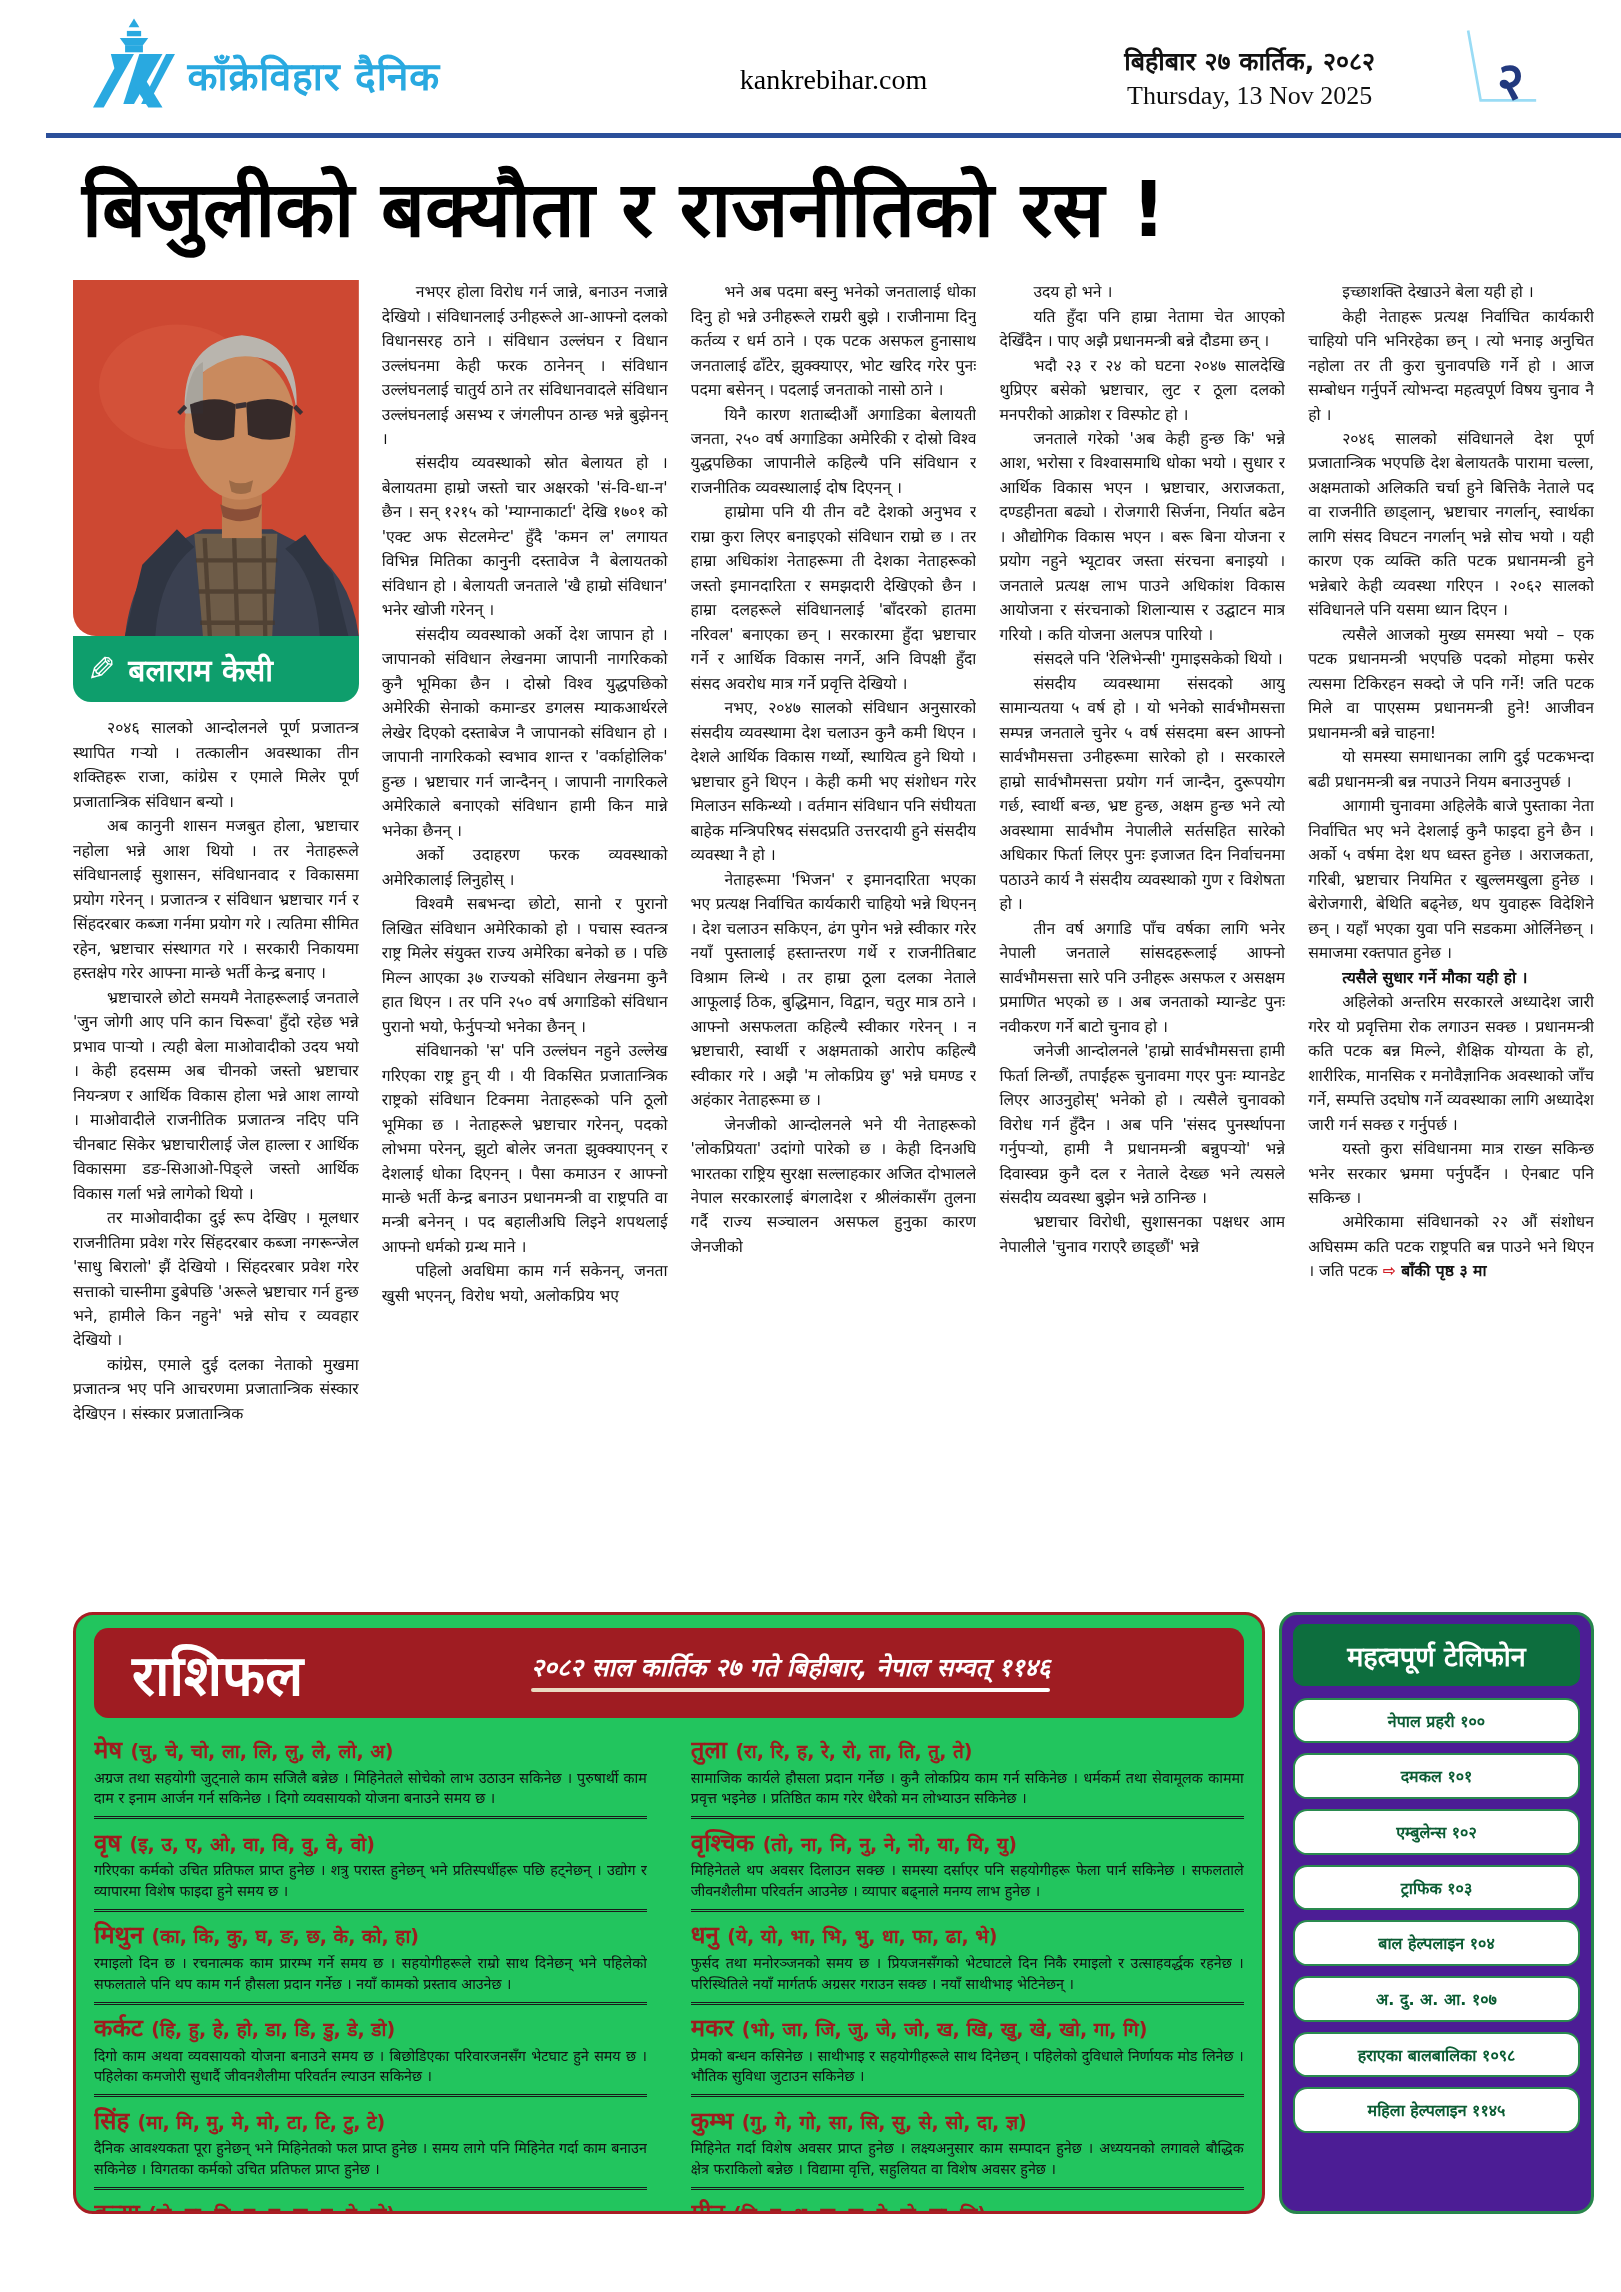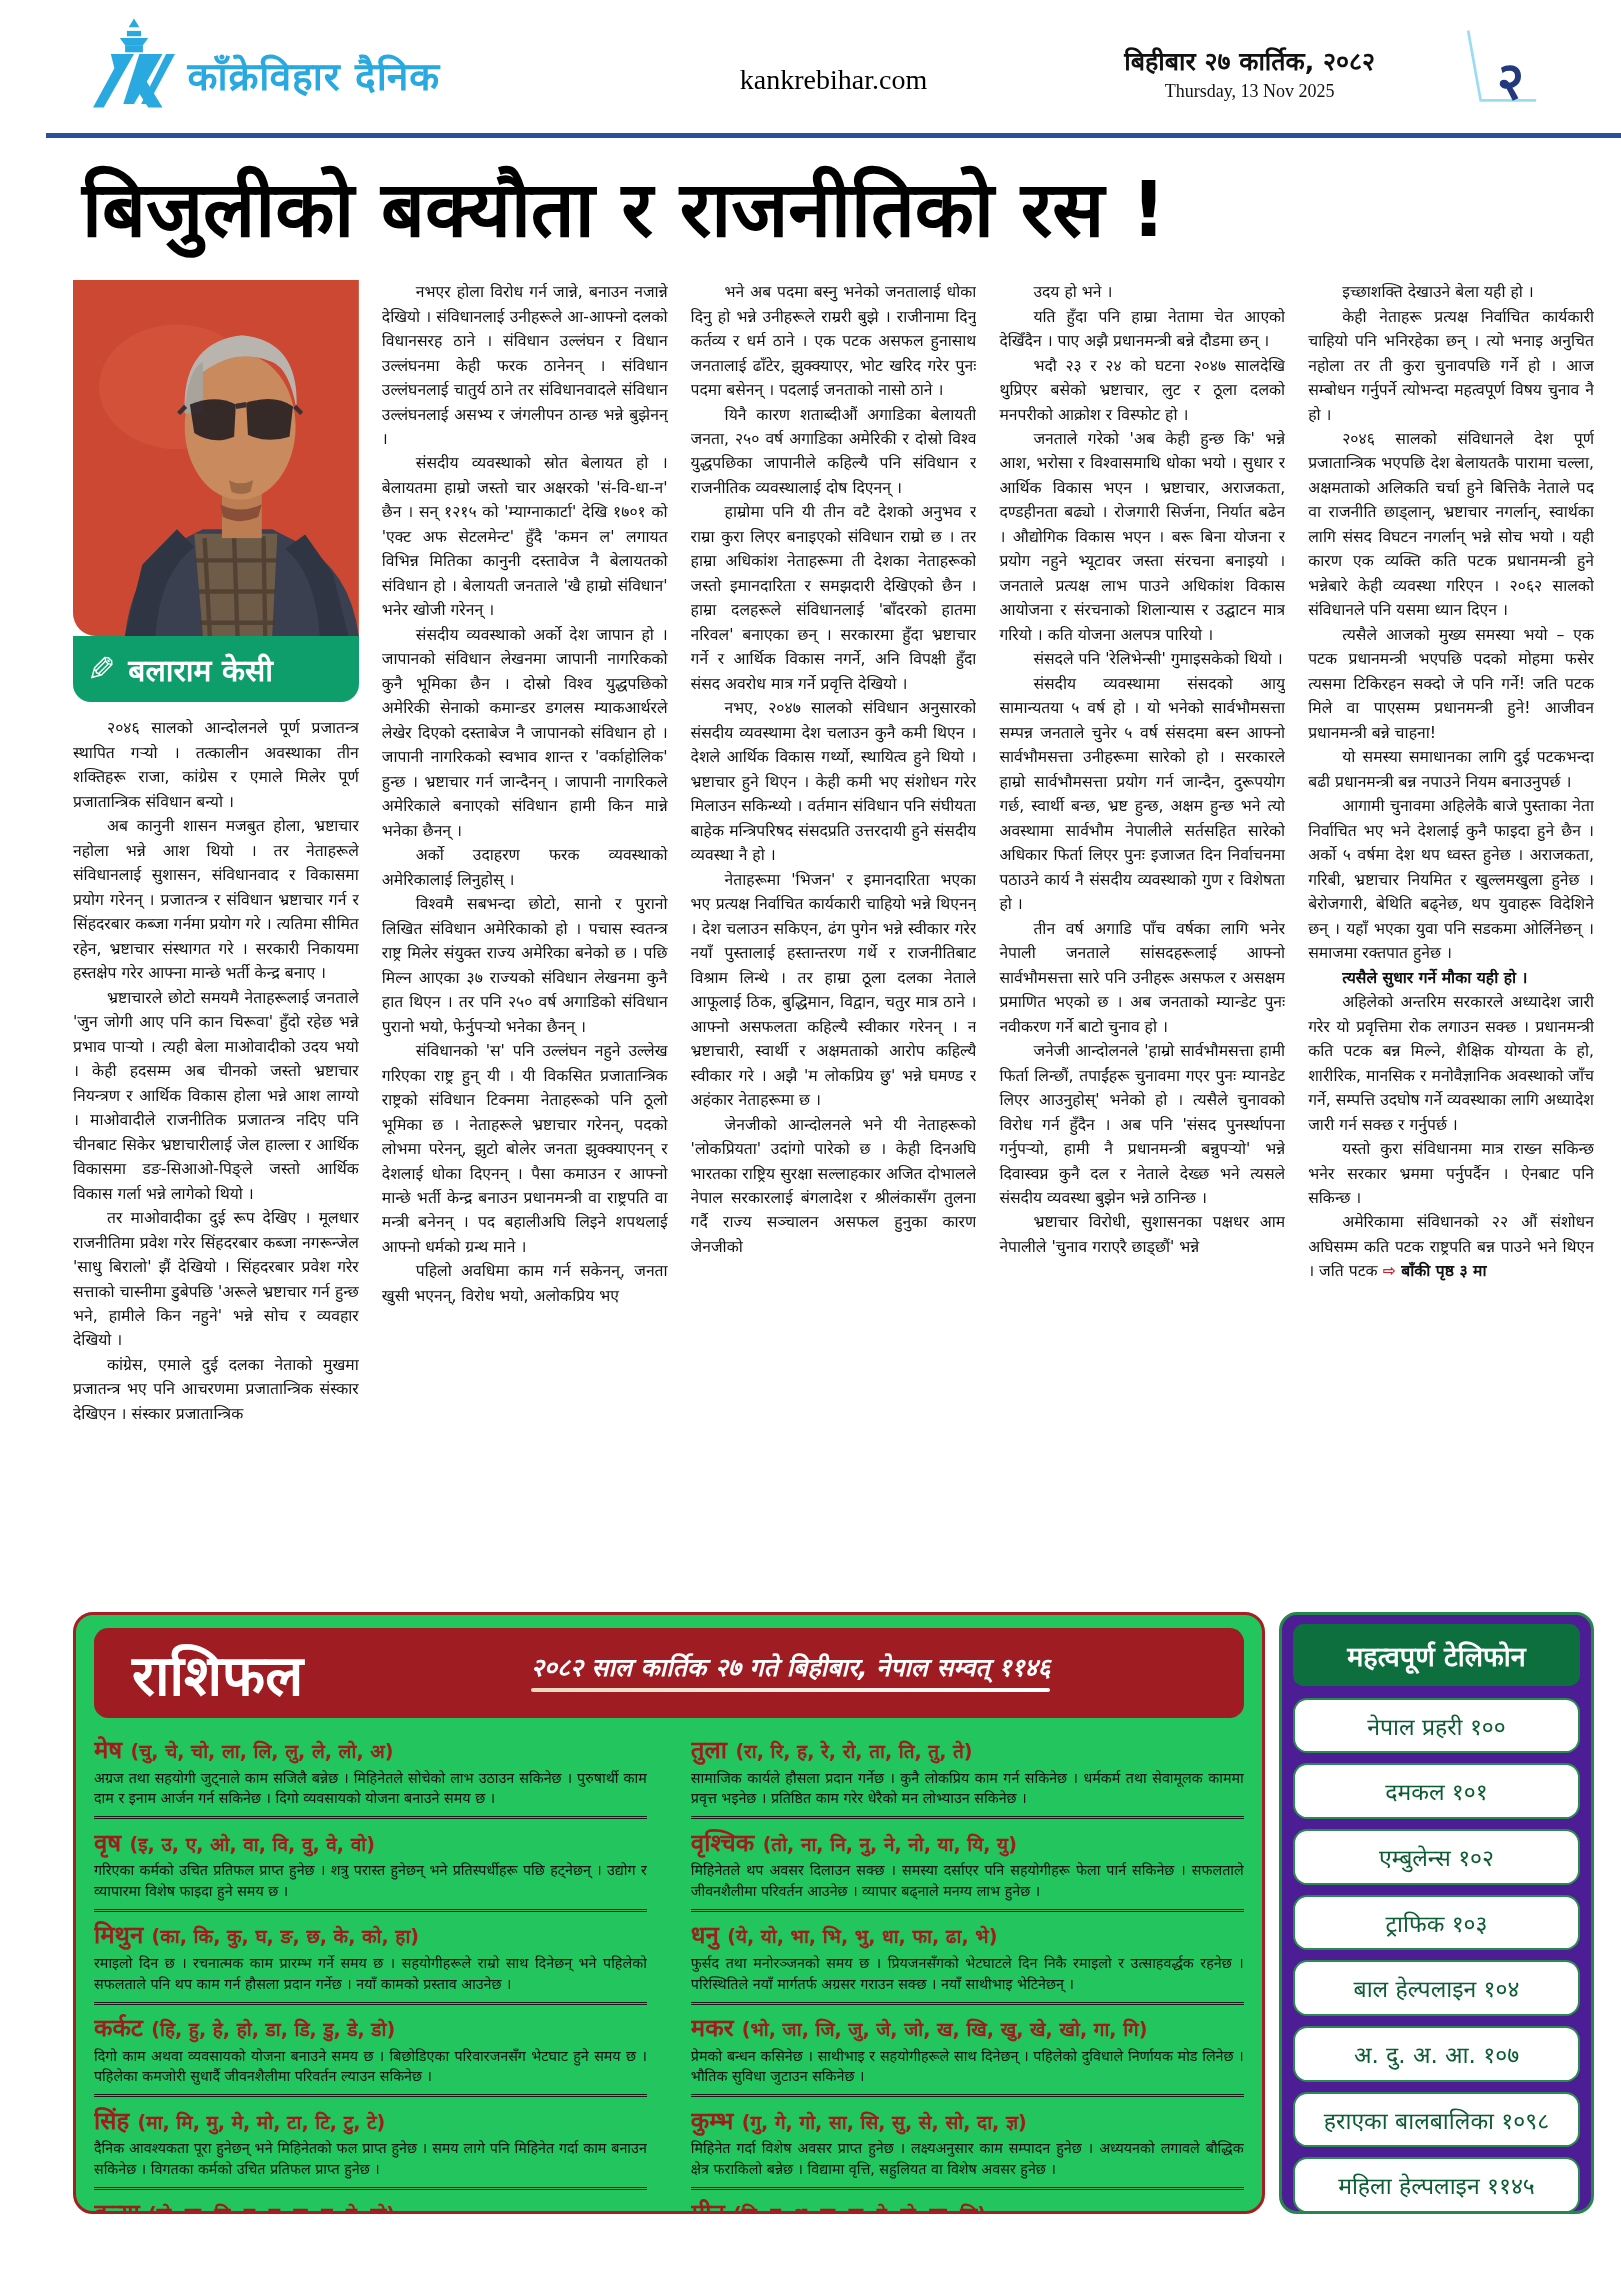--- a/index.html
+++ b/index.html
@@ -9,21 +9,21 @@
 
   
   .masthead { position:relative; height:133px; }
   .brand { position:absolute; left:47px; top:18px; display:flex; align-items:flex-end; gap:12.5px; }
   .brand svg { display:block; }
   .brand-text { color:#29a9e0; font-size:39px; font-weight:bold; letter-spacing:0.9px; line-height:1; padding-bottom:12.5px; }
   .site-url { position:absolute; left:50%; top:64px; transform:translateX(-50%);
               font-family:"Liberation Serif", serif; font-size:28px; color:#000; }
   .date-block { position:absolute; right:246px; top:43px; text-align:center; }
   .date-np { font-size:25px; font-weight:bold; }
-  .date-en { font-family:"Liberation Serif", serif; font-size:18px; margin-top:3.6px; }
+  .date-en { font-family:"Liberation Serif", serif; font-size:26px; margin-top:3.6px; }
   .pageno-wrap { position:absolute; right:81px; top:27px; width:99px; height:94px; }
   .pageno-deco { position:absolute; left:0; top:0; }
   .pageno { position:absolute; right:16px; top:16px; font-size:52px; font-weight:bold; color:#22397e; }
   .blue-rule { height:5.4px; background:#2b4f9a; }
 
   
   .headline { font-size:77px; font-weight:bold; color:#000;
               margin:30px 36px 27px; letter-spacing:0; line-height:1.1; }
 
   
@@ -56,22 +56,22 @@
   .sign.last { border-bottom:none; }
   .sign-head { color:#9e1b1e; }
   .sname { font-size:24px; font-weight:bold; }
   .sletters { font-size:19px; font-weight:bold; }
   .sbody { font-size:14.3px; line-height:1.45; text-align:justify; margin-top:2.7px; }
 
   .phones { width:315px; border:3.1px solid #27864c; border-radius:18px; background:#4c1d95;
             padding:9px 10.7px 7.2px; overflow:hidden; }
   .ph-head { background:#0d6e3e; color:#fff; text-align:center; font-weight:bold; font-size:27px;
              padding:12.5px 3.6px; border-radius:10.7px; margin-bottom:11.6px; }
-  .ph-item { border:2.7px solid #2a8a4f; border-radius:14.3px; text-align:center; font-weight:normal;
-             font-size:23px; color:#0b5c33; padding:9.9px 3.6px; margin-bottom:9.9px; background:#fff; }
+  .ph-item { border:2.7px solid #2a8a4f; border-radius:14.3px; text-align:center; font-weight:bold;
+             font-size:16px; color:#0b5c33; padding:9.9px 3.6px; margin-bottom:9.9px; background:#fff; }
   .ph-item:last-child { margin-bottom:0; }
 </style>
 </head>
 <body>
 
 <div class="page">
 
   <header class="masthead">
     <div class="brand">
       <span>

